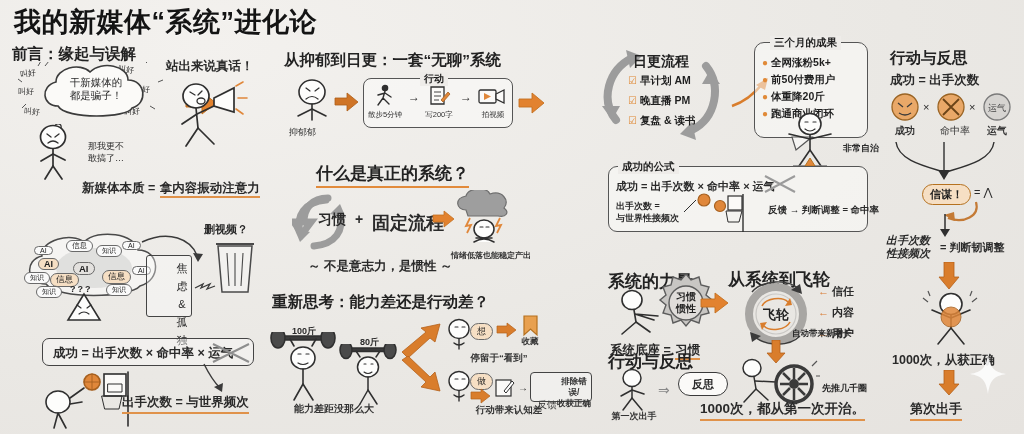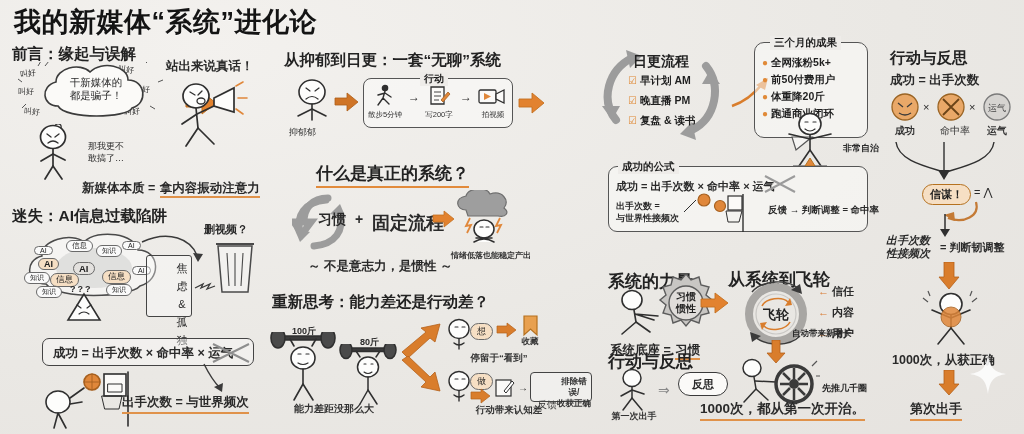--- a/index.html
+++ b/index.html
@@ -148,21 +148,20 @@
       <path d="M46 22 L66 12 L66 36 L46 30 Z" fill="#fdfdfc"></path>
       <path d="M68 10 l7 -4 M70 22 l9 0 M68 33 l7 5" fill="none" stroke="#e0873a" stroke-width="1.6"></path>
     </g>
   </svg>
 
   <div class="abs" style="left:82px;top:178px;">
     <span class="txt md bold">新媒体本质 =</span>
     <span class="txt md bold ul-thin">拿内容振动注意力</span>
   </div>
 
-  <div class="abs sec-h" style="left:12px;top:206px;">迷失：AI信息过载陷阱</div>
 
   <svg class="abs" style="left:16px;top:228px;" width="160" height="80">
     <path d="M30,56 C10,56 8,32 26,28 C24,12 56,4 68,14 C82,0 120,6 122,22
              C144,22 146,52 124,58 C114,70 42,72 30,56 Z" fill="#f5f4f2" stroke="#4a4a4a" stroke-width="1.5"></path>
     <g opacity=".35">
         <ellipse cx="78" cy="40" rx="38" ry="20" fill="#b9b9b9"></ellipse>
       </g>
   </svg>
   <div class="abs" style="left:16px;top:228px;width:160px;height:80px;">
     <span class="abs pill white" style="left:18px;top:18px;font-size:7px;">AI</span>

